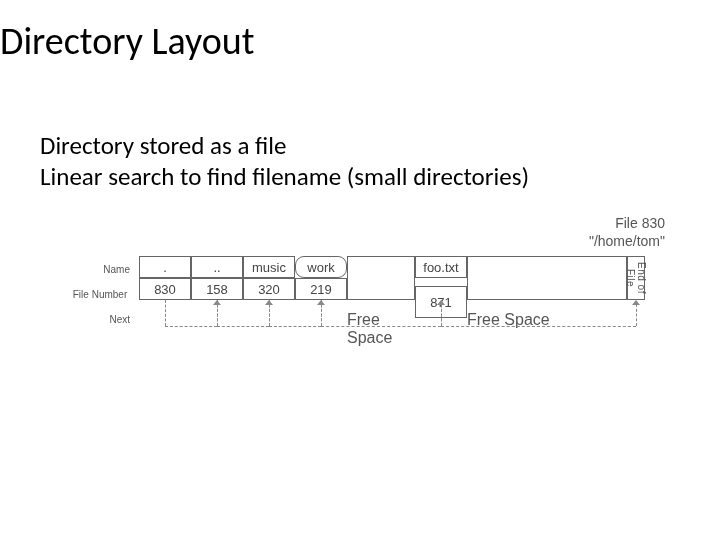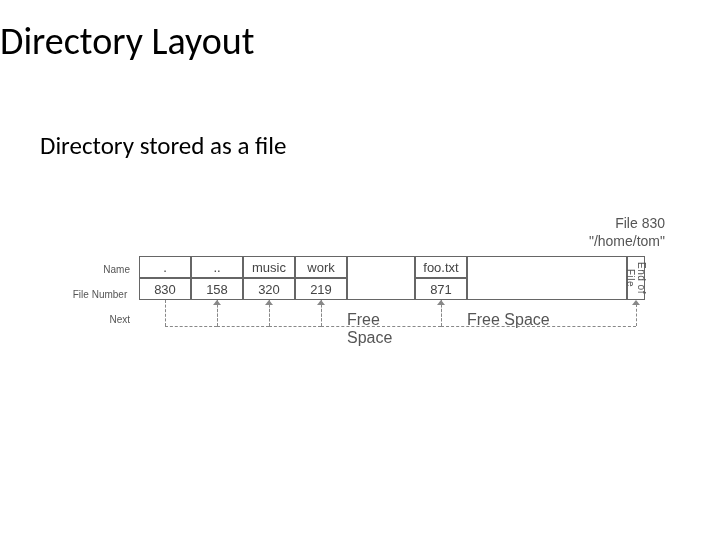--- a/index.html
+++ b/index.html
@@ -113,20 +113,21 @@
 </style>
 </head>
 <body>
 
 <div class="slide">
 
   <div class="title">Directory Layout</div>
 
   <div class="body">
     <div>Directory stored as a file</div>
+    <div>Linear search to find filename (small directories)</div>
   </div>
 
   <div class="diagram">
 
     <div class="file-header">
       <div>File 830</div>
       <div>"/home/tom"</div>
     </div>
 
     <div class="row-label" style="left:-5px; top:50px;">Name</div>
@@ -135,28 +136,28 @@
 
     <div class="cell" style="left:64px;  top:42px; width:52px; height:22px;">.</div>
     <div class="cell" style="left:64px;  top:64px; width:52px; height:22px;">830</div>
 
     <div class="cell" style="left:116px; top:42px; width:52px; height:22px;">..</div>
     <div class="cell" style="left:116px; top:64px; width:52px; height:22px;">158</div>
 
     <div class="cell" style="left:168px; top:42px; width:52px; height:22px;">music</div>
     <div class="cell" style="left:168px; top:64px; width:52px; height:22px;">320</div>
 
-    <div class="cell" style="left:220px; top:42px; width:52px; height:22px;">work</div>
+    <div class="cell" style="left:220px; top:42px; width:52px; height:22px;border-radius:9px;">work</div>
     <div class="cell" style="left:220px; top:64px; width:52px; height:22px;">219</div>
 
     <div class="cell" style="left:272px; top:42px; width:68px; height:44px; border-left:1px solid #666; border-right:1px solid #666;"></div>
     <div class="free-label" style="left:272px; top:60px; width:68px;">Free Space</div>
 
     <div class="cell" style="left:340px; top:42px; width:52px; height:22px;">foo.txt</div>
-    <div class="cell" style="left:340px; top:64px; width:52px; height:22px;">871</div>
+    <div class="cell" style="left:340px; top:72px; width:52px; height:32px;">871</div>
 
     <div class="cell" style="left:392px; top:42px; width:160px; height:44px;"></div>
     <div class="free-label" style="left:392px; top:60px; width:160px;">Free Space</div>
 
     <div class="eof" style="left:552px; top:42px; height:44px;">End of File</div>
 
     <div class="ptr-v" style="left:90px;  top:86px;  height:26px;"></div>
     <div class="ptr-h" style="left:90px;  top:112px; width:52px;"></div>
     <div class="ptr-v" style="left:142px; top:90px;  height:22px;"></div>
     <div class="ptr-arrow" style="left:138px; top:86px;"></div>

